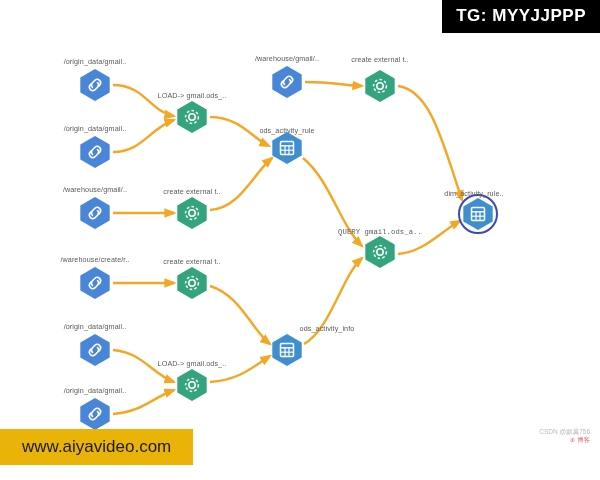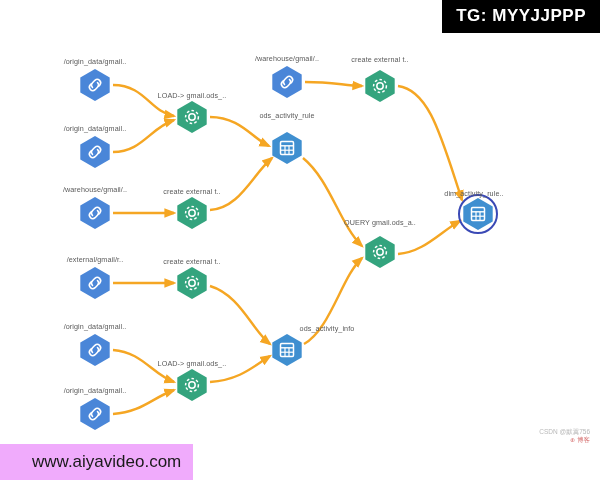--- a/index.html
+++ b/index.html
@@ -46,27 +46,27 @@
     color: #ffffff;
     font-size: 17px;
     font-weight: bold;
     padding: 6px 14px 7px 14px;
     letter-spacing: 0.5px;
     font-family: "Liberation Sans", sans-serif;
   }
   .watermark-bar {
     position: absolute;
     left: 0;
-    bottom: 0;
+    bottom: 15px;
     width: 193px;
     height: 36px;
-    background: #f0abfc;
+    background: #eab308;
     display: flex;
     align-items: center;
-    padding-left: 32px;
+    padding-left: 22px;
     box-sizing: border-box;
   }
   .watermark-bar span {
     font-size: 17px;
     color: #1a1a1a;
     font-family: "Liberation Sans", sans-serif;
   }
   .csdn-mark {
     position: absolute;
     right: 10px;
@@ -161,21 +161,21 @@
         <svg width="34" height="34" viewBox="0 0 34 34">
           <path d="M17 1 L31.7 9.5 L31.7 24.5 L17 33 L2.3 24.5 L2.3 9.5 Z" fill="#4a86d8"></path>
           <g>
             <g fill="none" stroke="#ffffff" stroke-width="1.6" stroke-linecap="round">
               <path d="M14.5 19.5 a3.4 3.4 0 0 1 0-4.8 l2.4-2.4 a3.4 3.4 0 0 1 4.8 4.8 l-1 1"></path>
               <path d="M19.5 14.5 a3.4 3.4 0 0 1 0 4.8 l-2.4 2.4 a3.4 3.4 0 0 1-4.8-4.8 l1-1"></path>
             </g>
           </g>
         </svg>
       </div>
-      <div class="node-label" style="left: 95px; top: 255px;">/external/gmail/r..</div>
+      <div class="node-label" style="left: 95px; top: 255px;">/warehouse/create/r..</div>
       <div class="node" style="left: 95px; top: 350px;">
         <svg width="34" height="34" viewBox="0 0 34 34">
           <path d="M17 1 L31.7 9.5 L31.7 24.5 L17 33 L2.3 24.5 L2.3 9.5 Z" fill="#4a86d8"></path>
           <g>
             <g fill="none" stroke="#ffffff" stroke-width="1.6" stroke-linecap="round">
               <path d="M14.5 19.5 a3.4 3.4 0 0 1 0-4.8 l2.4-2.4 a3.4 3.4 0 0 1 4.8 4.8 l-1 1"></path>
               <path d="M19.5 14.5 a3.4 3.4 0 0 1 0 4.8 l-2.4 2.4 a3.4 3.4 0 0 1-4.8-4.8 l1-1"></path>
             </g>
           </g>
         </svg>
@@ -260,21 +260,21 @@
             <g>
               <rect x="10.5" y="10.5" width="13" height="13" rx="1.2" fill="none" stroke="#ffffff" stroke-width="1.5"></rect>
               <line x1="10.5" y1="14.8" x2="23.5" y2="14.8" stroke="#ffffff" stroke-width="1.4"></line>
               <line x1="15" y1="14.8" x2="15" y2="23.5" stroke="#ffffff" stroke-width="1.2"></line>
               <line x1="19" y1="14.8" x2="19" y2="23.5" stroke="#ffffff" stroke-width="1.2"></line>
               <line x1="10.5" y1="19.2" x2="23.5" y2="19.2" stroke="#ffffff" stroke-width="1.2"></line>
             </g>
           </g>
         </svg>
       </div>
-      <div class="node-label" style="left: 287px; top: 111px;">ods_activity_rule</div>
+      <div class="node-label" style="left: 287px; top: 126px;">ods_activity_rule</div>
       <div class="node" style="left: 287px; top: 350px;">
         <svg width="34" height="34" viewBox="0 0 34 34">
           <path d="M17 1 L31.7 9.5 L31.7 24.5 L17 33 L2.3 24.5 L2.3 9.5 Z" fill="#3f8fd0"></path>
           <g>
             <g>
               <rect x="10.5" y="10.5" width="13" height="13" rx="1.2" fill="none" stroke="#ffffff" stroke-width="1.5"></rect>
               <line x1="10.5" y1="14.8" x2="23.5" y2="14.8" stroke="#ffffff" stroke-width="1.4"></line>
               <line x1="15" y1="14.8" x2="15" y2="23.5" stroke="#ffffff" stroke-width="1.2"></line>
               <line x1="19" y1="14.8" x2="19" y2="23.5" stroke="#ffffff" stroke-width="1.2"></line>
               <line x1="10.5" y1="19.2" x2="23.5" y2="19.2" stroke="#ffffff" stroke-width="1.2"></line>
@@ -299,21 +299,21 @@
         <svg width="34" height="34" viewBox="0 0 34 34">
           <path d="M17 1 L31.7 9.5 L31.7 24.5 L17 33 L2.3 24.5 L2.3 9.5 Z" fill="#34a47e"></path>
           <g>
             <g fill="none" stroke="#ffffff" stroke-width="1.5">
               <circle cx="17" cy="17" r="3.2"></circle>
               <circle cx="17" cy="17" r="6.4" stroke-dasharray="2.6 2.2"></circle>
             </g>
           </g>
         </svg>
       </div>
-      <div class="node-label" style="left: 380px; top: 218px;">QUERY gmail.ods_a..</div>
+      <div class="node-label" style="left: 380px; top: 228px; font-family: Liberation Mono, monospace;">QUERY gmail.ods_a..</div>
       <div class="highlight-ring" style="left: 478px; top: 214px;"></div>
       <div class="node" style="left: 478px; top: 214px;">
         <svg width="34" height="34" viewBox="0 0 34 34">
           <path d="M17 1 L31.7 9.5 L31.7 24.5 L17 33 L2.3 24.5 L2.3 9.5 Z" fill="#3f8fd0"></path>
           <g>
             <g>
               <rect x="10.5" y="10.5" width="13" height="13" rx="1.2" fill="none" stroke="#ffffff" stroke-width="1.5"></rect>
               <line x1="10.5" y1="14.8" x2="23.5" y2="14.8" stroke="#ffffff" stroke-width="1.4"></line>
               <line x1="15" y1="14.8" x2="15" y2="23.5" stroke="#ffffff" stroke-width="1.2"></line>
               <line x1="19" y1="14.8" x2="19" y2="23.5" stroke="#ffffff" stroke-width="1.2"></line>

